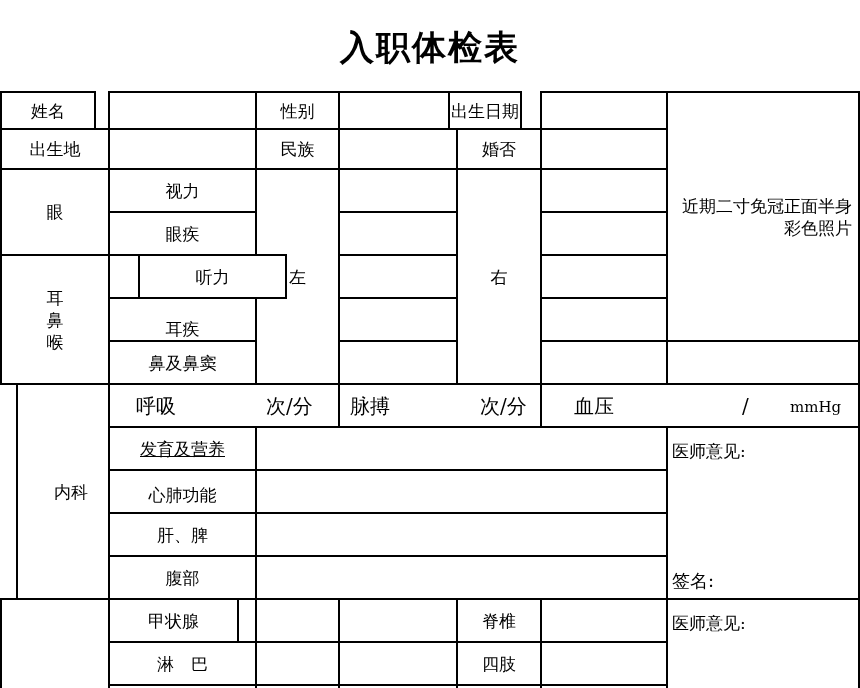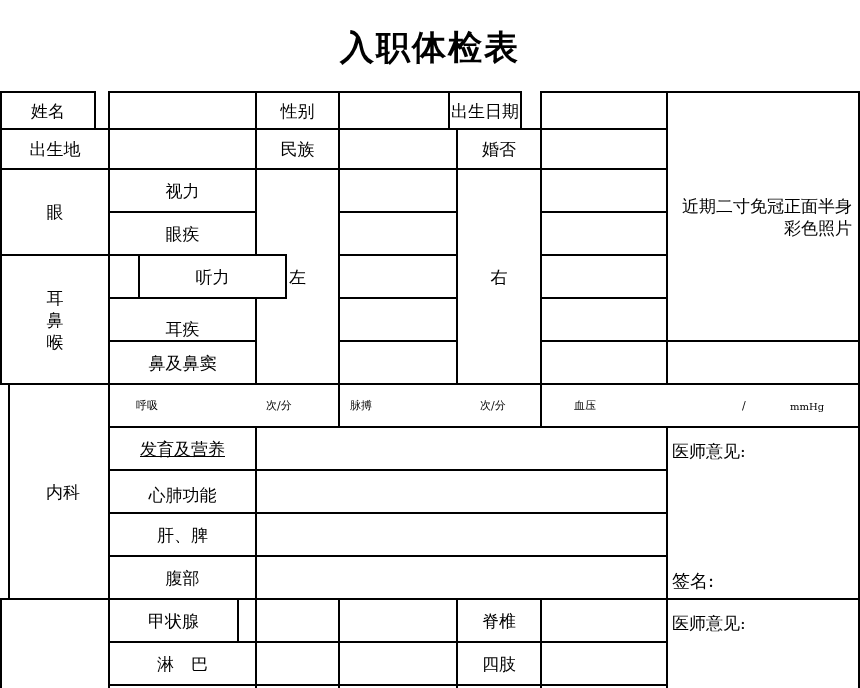--- a/index.html
+++ b/index.html
@@ -6,21 +6,21 @@
   body { width:860px; height:688px; position:relative; overflow:hidden;
          font-family: "DejaVu Serif", "Liberation Serif", serif; color:#000; }
   .title { position:absolute; left:0; top:22px; width:860px; text-align:center;
            font-size:34px; font-weight:bold; letter-spacing:2px; line-height:50px; }
   .grid { position:absolute; left:0; top:0; width:860px; height:688px; }
   .c { position:absolute; box-sizing:border-box; border:2px solid #000;
        display:flex; align-items:center; justify-content:center; text-align:center;
        font-size:17px; line-height:22px; background:#fff; }
   .c.vert { flex-direction:column; }
   .c.photo { padding:0 6px; }
-  .inner { position:absolute; font-size:11px; line-height:22px; }
+  .inner { position:absolute; font-size:20px; line-height:22px; }
   .sig { position:absolute; left:4px; bottom:6px; font-size:18px; }
   .op { position:absolute; left:4px; top:12px; font-size:17px; }
 </style>
 </head>
 <body>
 
 <div class="title">入职体检表</div>
 
 <div class="grid">
 
@@ -66,34 +66,34 @@
 
   <div class="c vert" style="left:0;top:254px;width:110px;height:131px;">
     <span>耳</span>
     <span>鼻</span>
     <span>喉</span>
   </div>
   <div class="c" style="left:108px;top:254px;width:149px;height:45px;margin-left:30px;">听力</div>
   <div class="c" style="left:108px;top:297px;width:149px;height:63px;">耳疾</div>
   <div class="c" style="left:108px;top:340px;width:149px;height:45px;">鼻及鼻窦</div>
 
-  <div class="c" style="left:8px;top:383px;width:110px;height:217px;">内科</div>
+  <div class="c" style="left:16px;top:383px;width:110px;height:217px;">内科</div>
 
   <div class="c" style="left:108px;top:383px;width:232px;height:45px;">
     <span class="inner" style="left:26px;top:10px;">呼吸</span>
     <span class="inner" style="left:156px;top:10px;">次/分</span>
   </div>
   <div class="c" style="left:338px;top:383px;width:204px;height:45px;padding-left:12px;">
     <span class="inner" style="left:10px;top:10px;">脉搏</span>
     <span class="inner" style="left:140px;top:10px;">次/分</span>
   </div>
   <div class="c" style="left:540px;top:383px;width:320px;height:45px;">
     <span class="inner" style="left:32px;top:10px;">血压</span>
     <span class="inner" style="left:200px;top:10px;">/</span>
-    <span class="inner" style="left:248px;top:11px;font-size:10px;">mmHg</span>
+    <span class="inner" style="left:248px;top:11px;font-size:15px;">mmHg</span>
   </div>
 
   <div class="c" style="left:108px;top:426px;width:149px;height:45px;text-decoration:underline;">发育及营养</div>
   <div class="c" style="left:255px;top:426px;width:413px;height:45px;"></div>
   <div class="c" style="left:108px;top:469px;width:149px;height:52px;">心肺功能</div>
   <div class="c" style="left:255px;top:469px;width:413px;height:45px;"></div>
   <div class="c" style="left:108px;top:512px;width:149px;height:45px;">肝、脾</div>
   <div class="c" style="left:255px;top:512px;width:413px;height:45px;"></div>
   <div class="c" style="left:108px;top:555px;width:149px;height:45px;">腹部</div>
   <div class="c" style="left:255px;top:555px;width:413px;height:45px;"></div>

